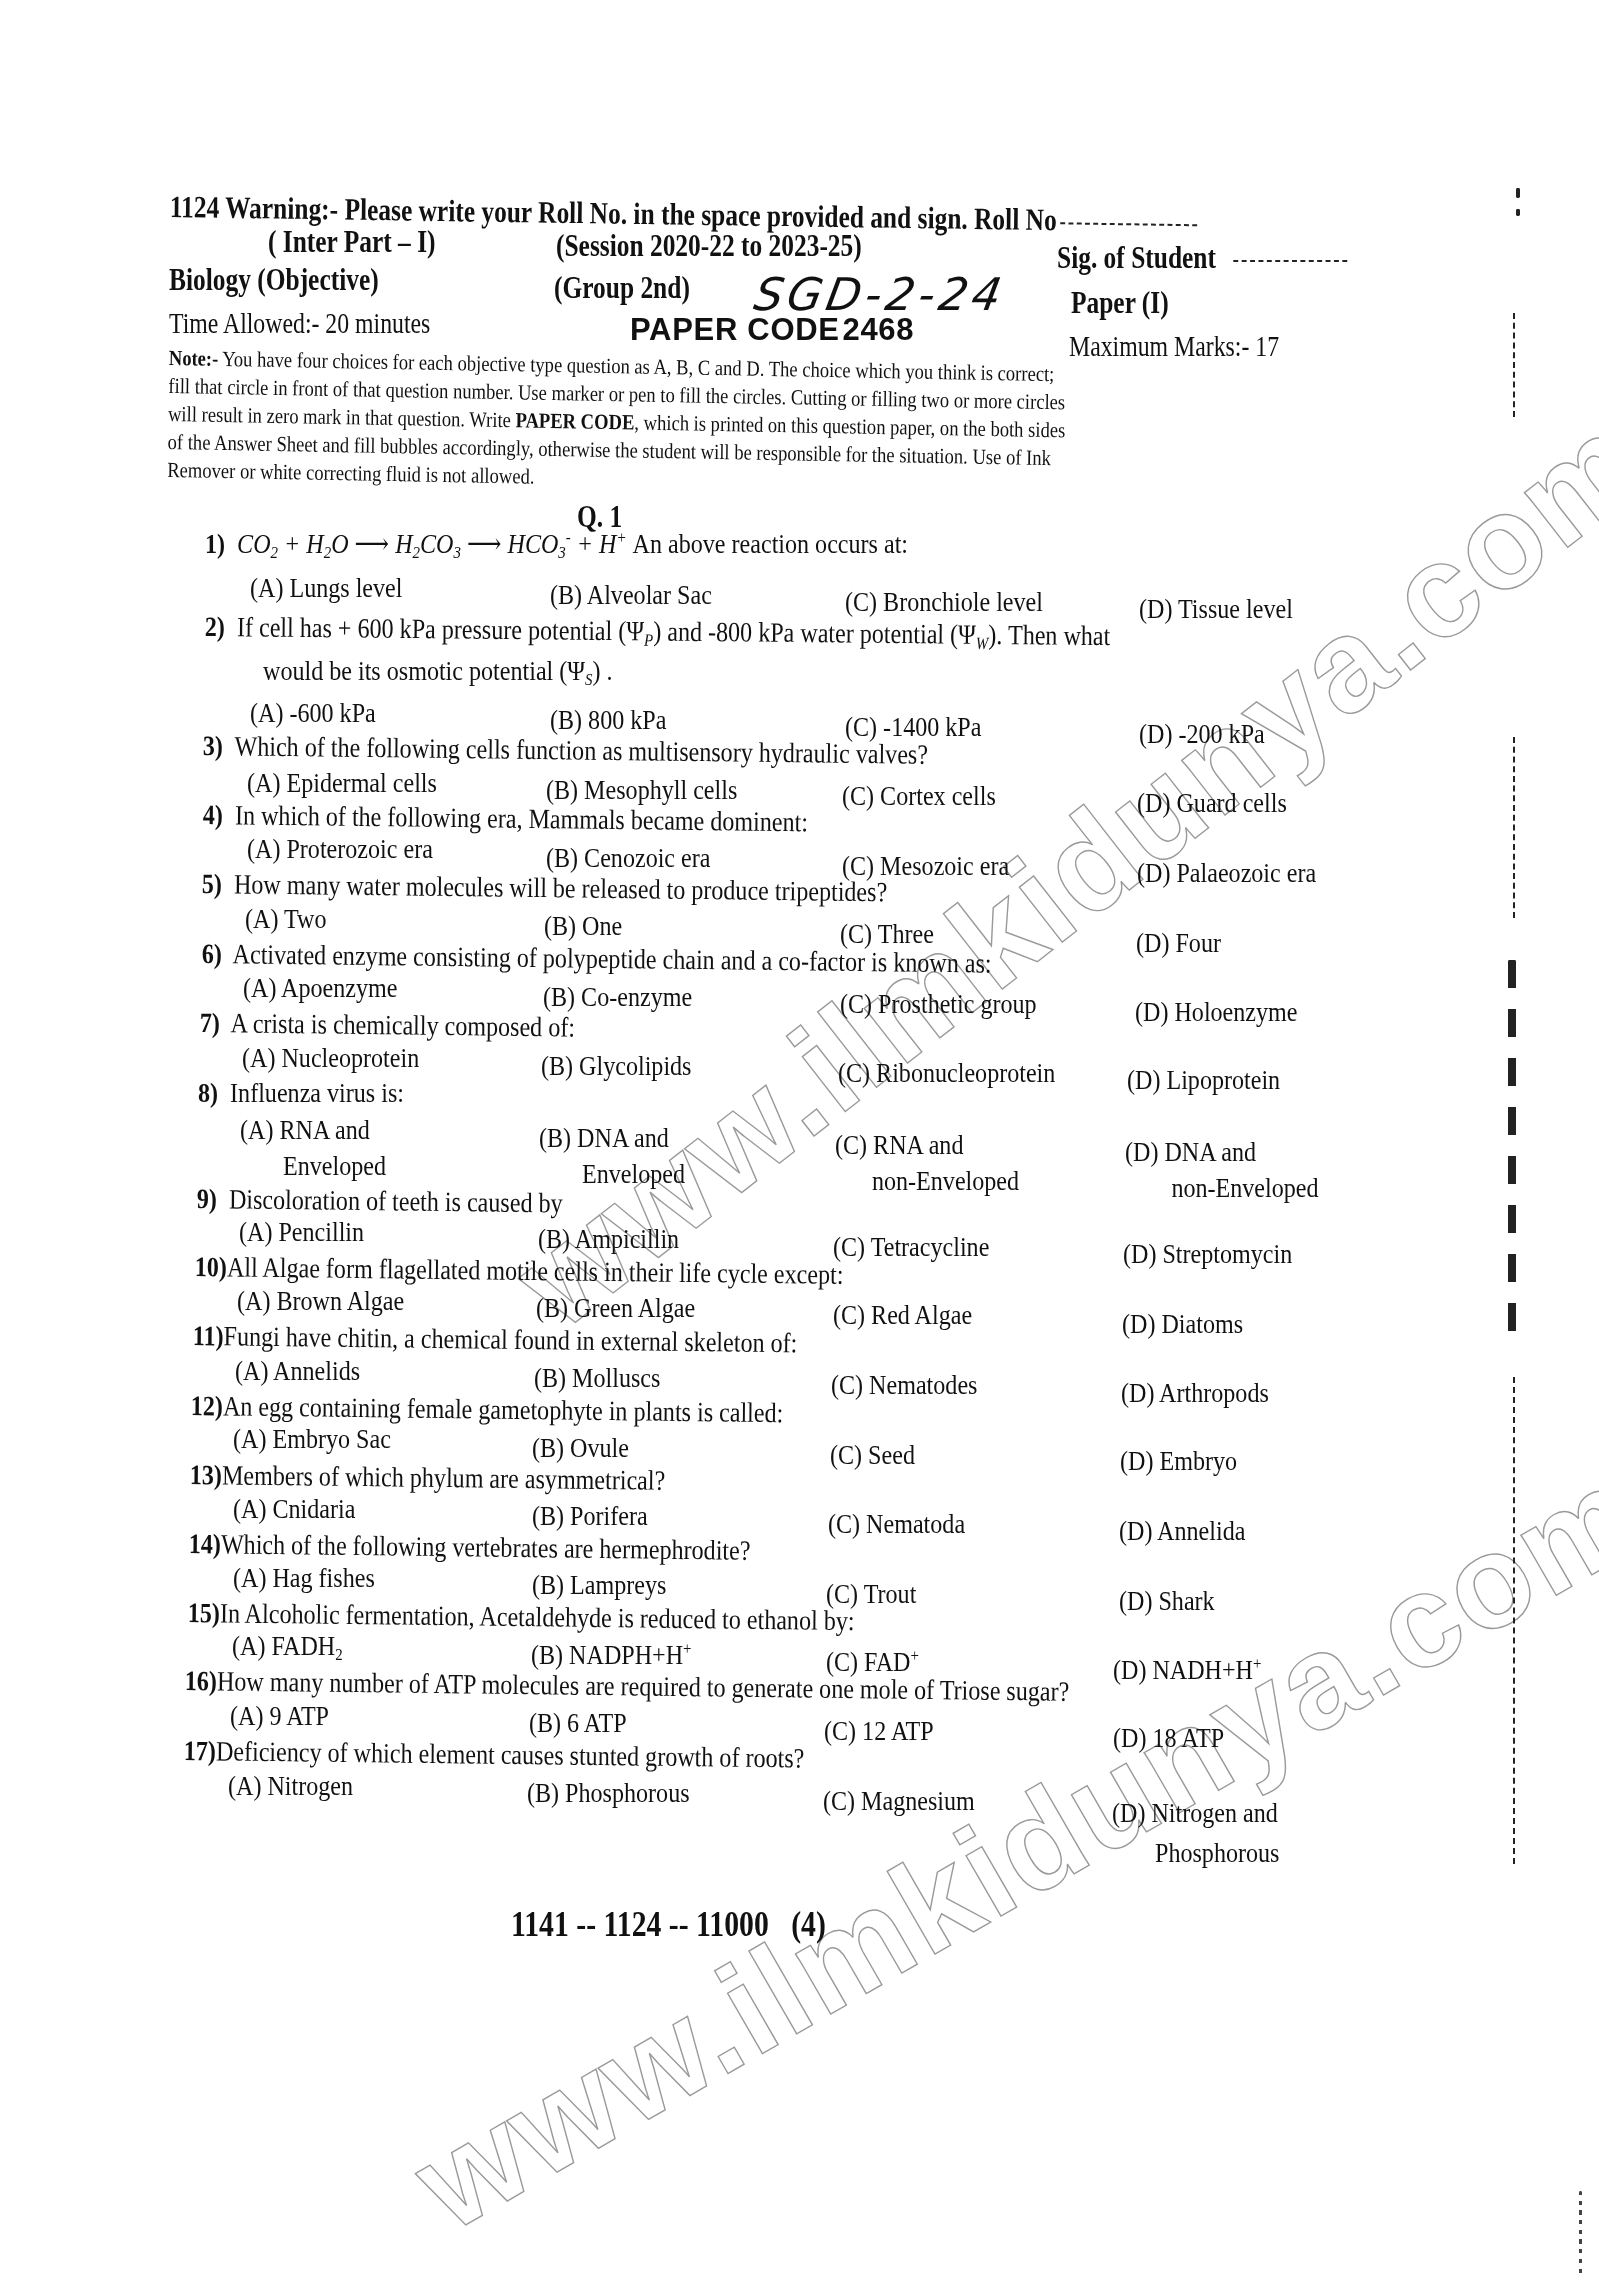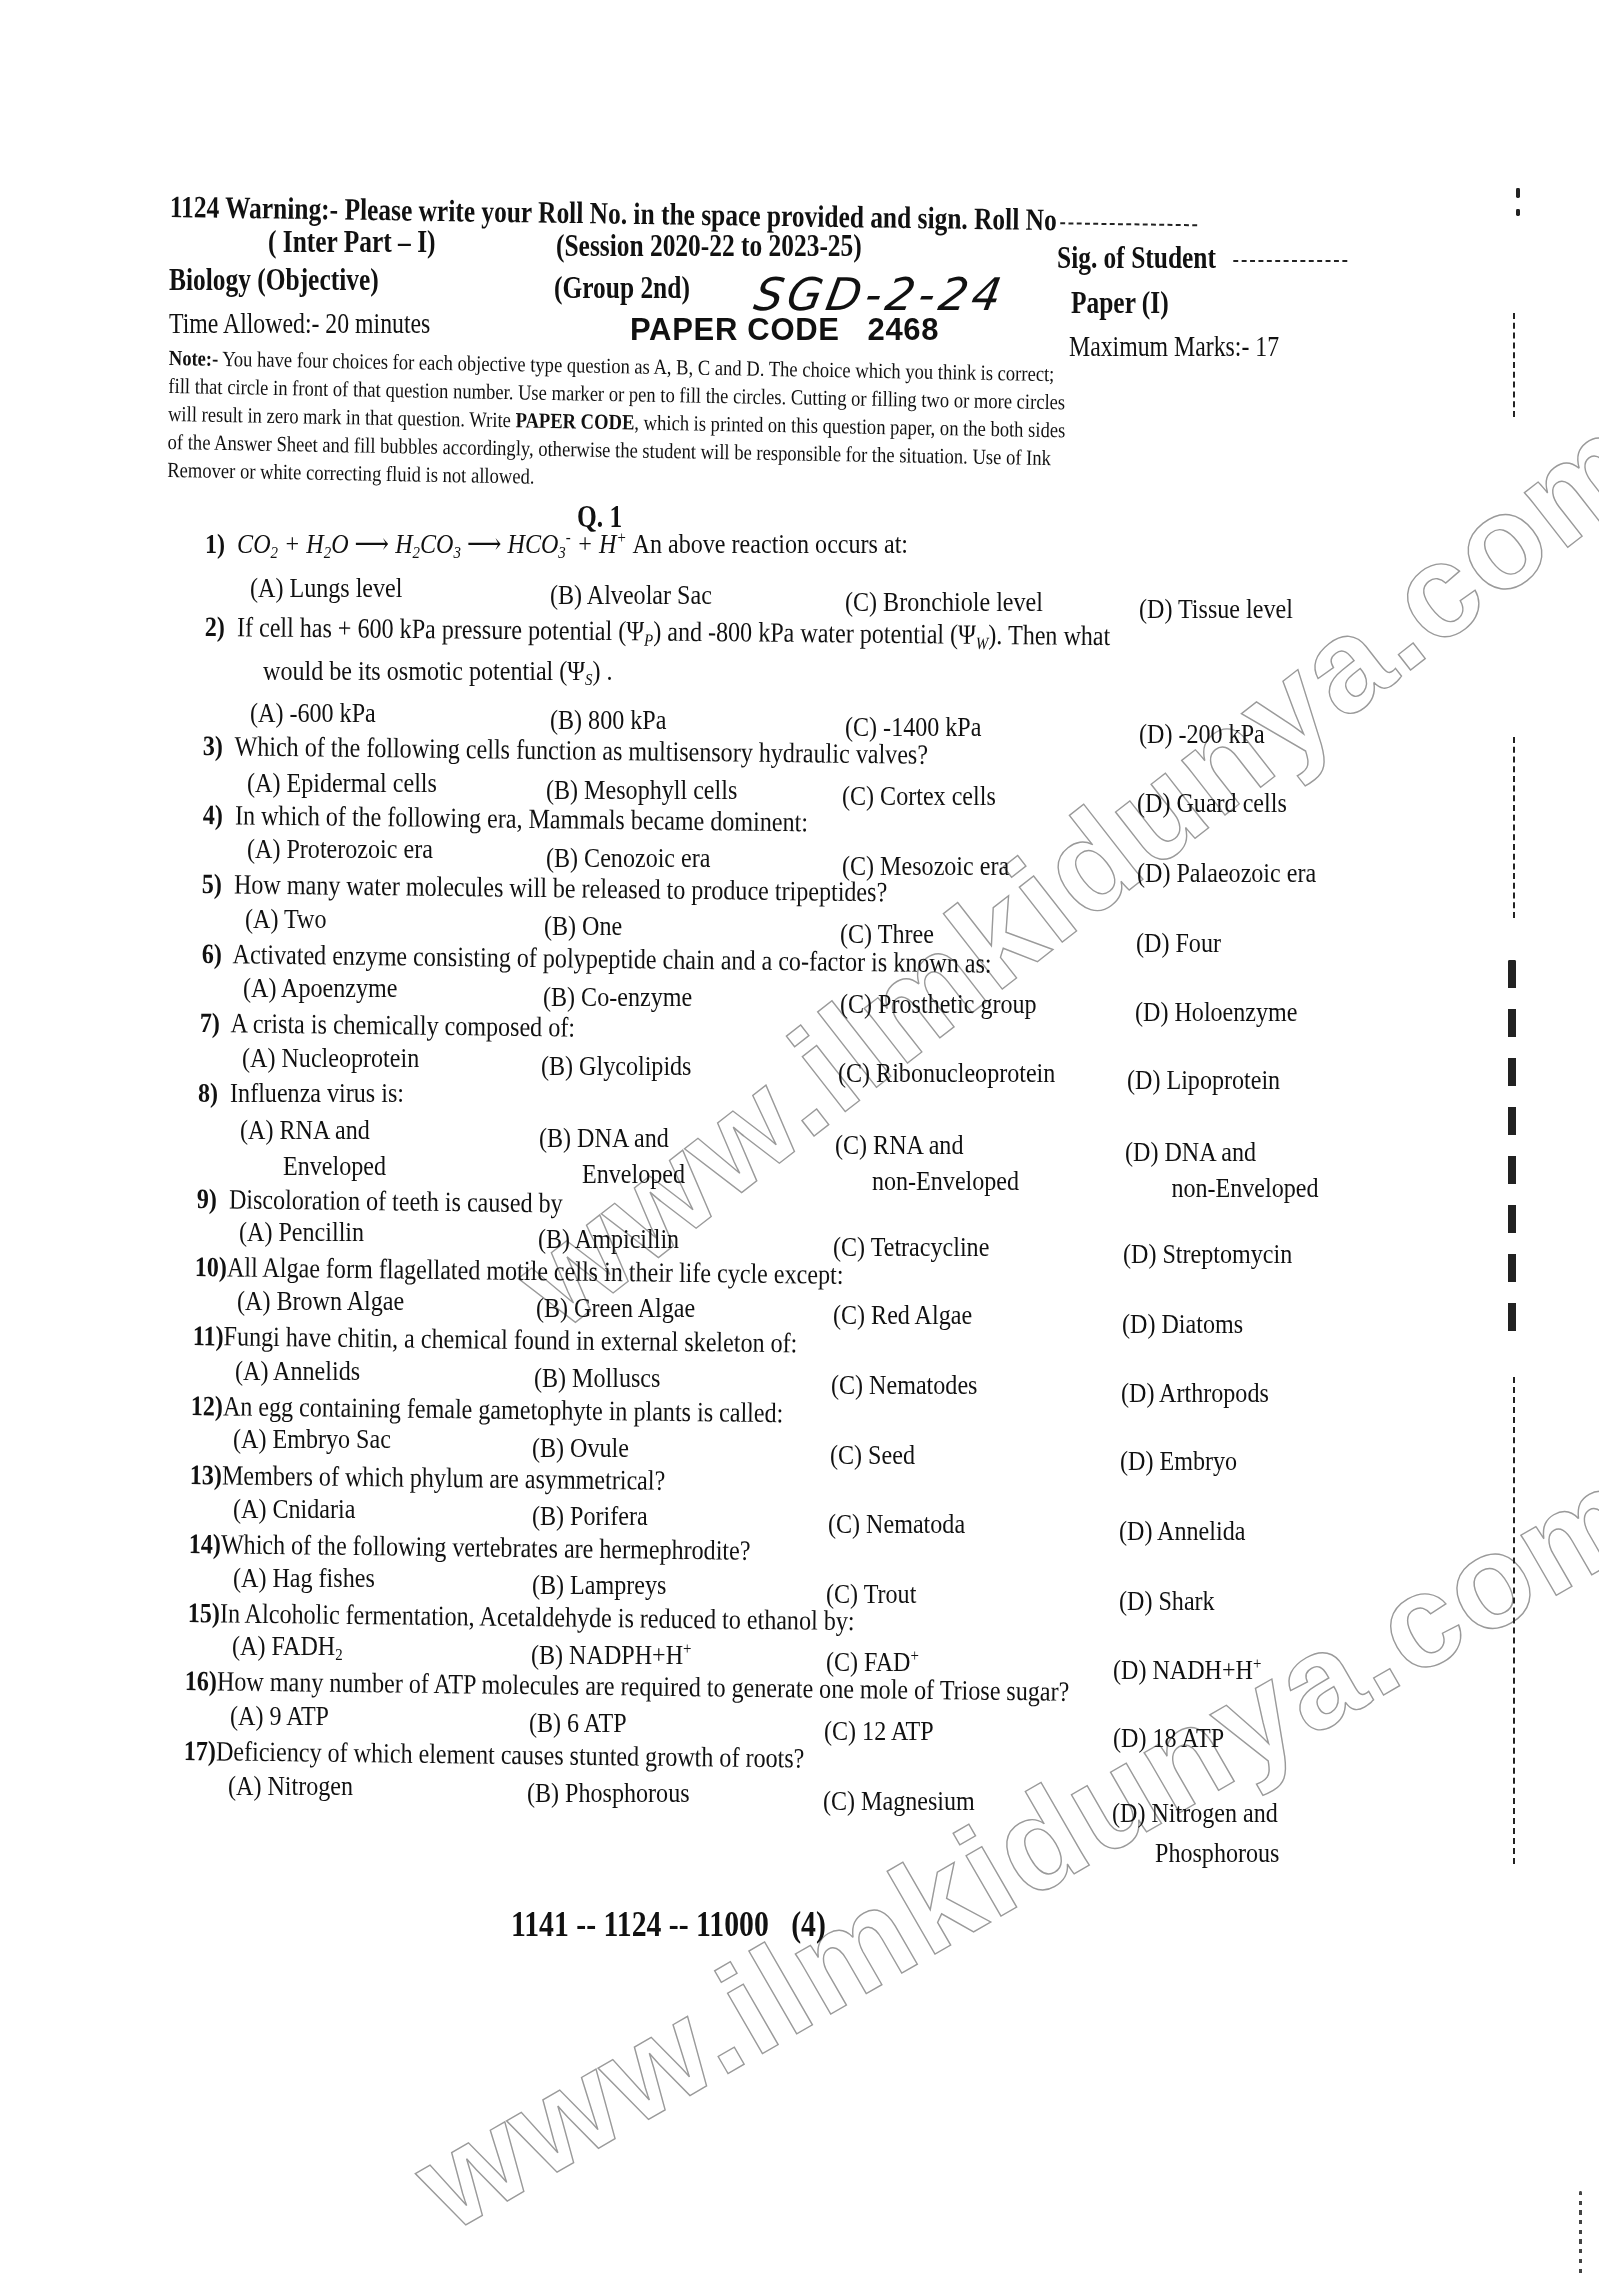--- a/index.html
+++ b/index.html
@@ -48,21 +48,21 @@
   </div>
 
   <div class="abs hdr" style="left:169px; top:262px;">Biology (Objective)</div>
   <div class="abs hdr" style="left:554px; top:270px; font-weight:bold;">(Group 2nd)</div>
   <div class="abs handwriting" style="left:755px; top:268px;">SGD-2-24</div>
   <div class="abs hdr" style="left:1071px; top:285px;">Paper (I)</div>
 
   <div class="abs hdr2" style="left:169px; top:307px;">Time Allowed:- 20 minutes</div>
   <div class="abs" style="left:630px; top:312px;">
     <span class="papercode">PAPER CODE</span>
-    <span class="papercode" style="margin-left:25px;">2468</span>
+    <span class="papercode" style="">2468</span>
   </div>
   <div class="abs hdr2" style="left:1069px; top:330px;">Maximum Marks:- 17</div>
 
   <div class="abs note" style="left:169px; top:344px; transform: scaleX(0.86) rotate(0.9deg);">
     <div><b>Note:-</b> <span>You have four choices for each objective type question as A, B, C and D. The choice which you think is correct;</span></div>
     <div>fill that circle in front of that question number. Use marker or pen to fill the circles. Cutting or filling two or more circles</div>
     <div><span>will result in zero mark in that question. Write </span><b>PAPER CODE</b><span>, which is printed on this question paper, on the both sides</span></div>
     <div>of the Answer Sheet and fill bubbles accordingly, otherwise the student will be responsible for the situation. Use of Ink</div>
     <div>Remover or white correcting fluid is not allowed.</div>
   </div>

